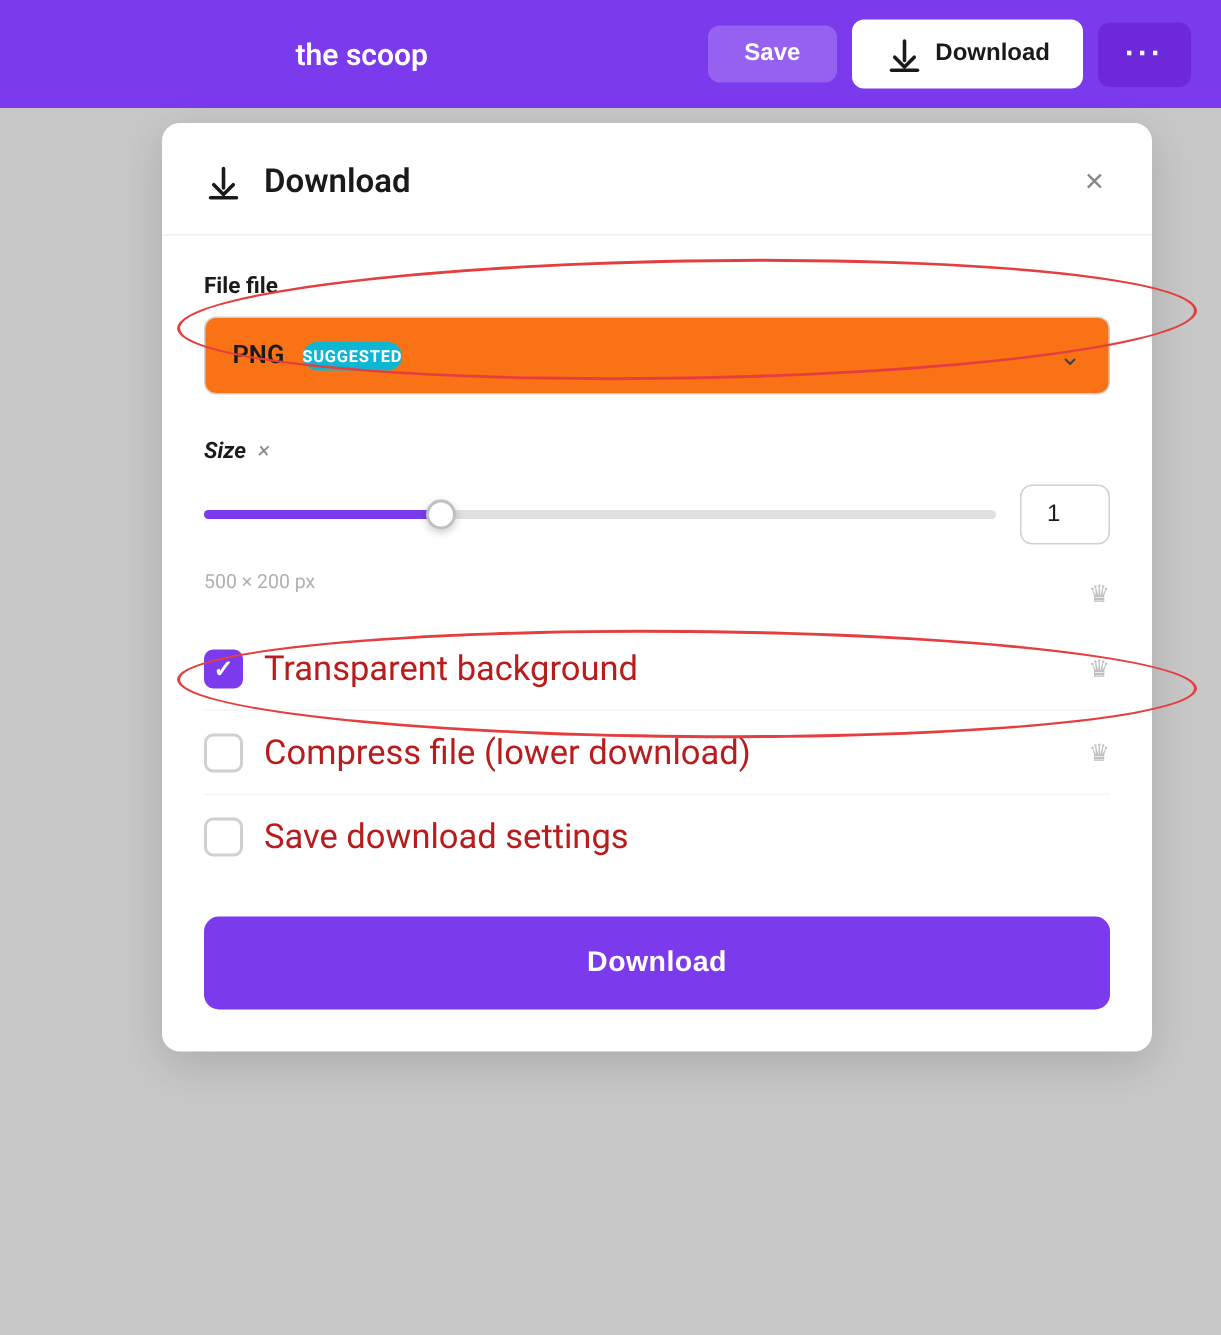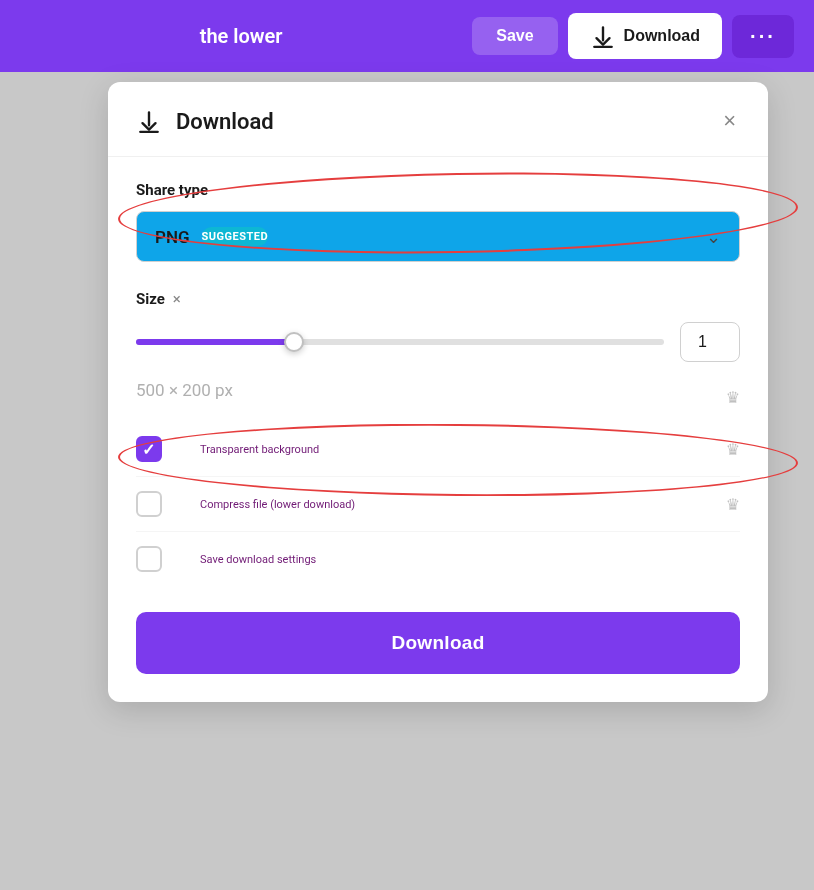--- a/index.html
+++ b/index.html
@@ -131,21 +131,21 @@
     }
     .file-type-select {
       width: 100%;
       border: 1.5px solid #d0d0d0;
       border-radius: 8px;
       padding: 14px 18px;
       display: flex;
       align-items: center;
       justify-content: space-between;
       cursor: pointer;
-      background: #0ea5e9;
+      background: #f97316;
       text-align: center;
     }
     .file-type-left {
       display: flex;
       align-items: center;
       gap: 12px;
     }
     .file-type-name {
       font-size: 17px;
       font-weight: 600;
@@ -180,20 +180,21 @@
 
     
     .size-section {
       margin-bottom: 10px;
     }
     .size-header {
       display: flex;
       align-items: center;
       gap: 8px;
       margin-bottom: 14px;
+      font-style: italic;
     }
     .size-label {
       font-size: 15px;
       font-weight: 700;
       color: #1a1a1a;
     }
     .size-multiplier {
       font-size: 15px;
       color: #888;
       font-weight: 400;
@@ -242,21 +243,21 @@
       height: 40px;
       border: 1.5px solid #d0d0d0;
       border-radius: 8px;
       text-align: center;
       font-size: 16px;
       font-weight: 500;
       color: #1a1a1a;
     }
 
     .size-dimensions {
-      font-size: 17px;
+      font-size: 13px;
       color: #b0b0b0;
       margin-top: 8px;
       margin-bottom: 22px;
     }
     .crown-icon {
       color: #c0c0c0;
       font-size: 16px;
     }
     .dimensions-row {
       display: flex;
@@ -293,24 +294,23 @@
     .checkbox-box.checked {
       background: #7c3aed;
       border-color: #7c3aed;
     }
     .checkbox-check {
       color: white;
       font-size: 16px;
       font-weight: 700;
     }
     .checkbox-label {
-      font-size: 11px;
-      color: #701a75;
+      font-size: 23px;
+      color: #b91c1c;
       flex: 1;
-      margin-left: 24px;
     }
 
     
     .oval-annotation-transparent {
       position: absolute;
       top: 2px;
       left: -18px;
       width: 680px;
       height: 72px;
       border: 2.5px solid #e53e3e;
@@ -344,21 +344,21 @@
     
     .download-icon-svg {
       width: 26px;
       height: 26px;
     }
   </style>
 </head>
 <body>
 
 <div class="topbar">
-  <span class="topbar-title">the lower</span>
+  <span class="topbar-title">the scoop</span>
   <button class="topbar-share-btn">Save</button>
   <button class="topbar-download-btn">
     <svg class="download-icon-svg" viewBox="0 0 24 24" fill="none" stroke="currentColor" stroke-width="2.2" stroke-linecap="round" stroke-linejoin="round">
       <path d="M12 4v12M6 14l6 6 6-6"></path>
       <line x1="4" y1="22" x2="20" y2="22"></line>
     </svg>
     <span>Download</span>
   </button>
   <button class="topbar-more-btn">···</button>
 </div>
@@ -375,21 +375,21 @@
         </svg>
         <span class="panel-title">Download</span>
       </div>
       <button class="close-btn">×</button>
     </div>
 
     <div class="panel-body">
 
       
       <div class="file-type-section">
-        <div class="section-label">Share type</div>
+        <div class="section-label">File file</div>
         <div class="file-type-select">
           <div class="file-type-left">
             <span class="file-type-name">PNG</span>
             <span class="suggested-badge">SUGGESTED</span>
           </div>
           <span class="chevron-down">⌄</span>
         </div>
 
         <div class="oval-annotation-filetype"></div>
       </div>

